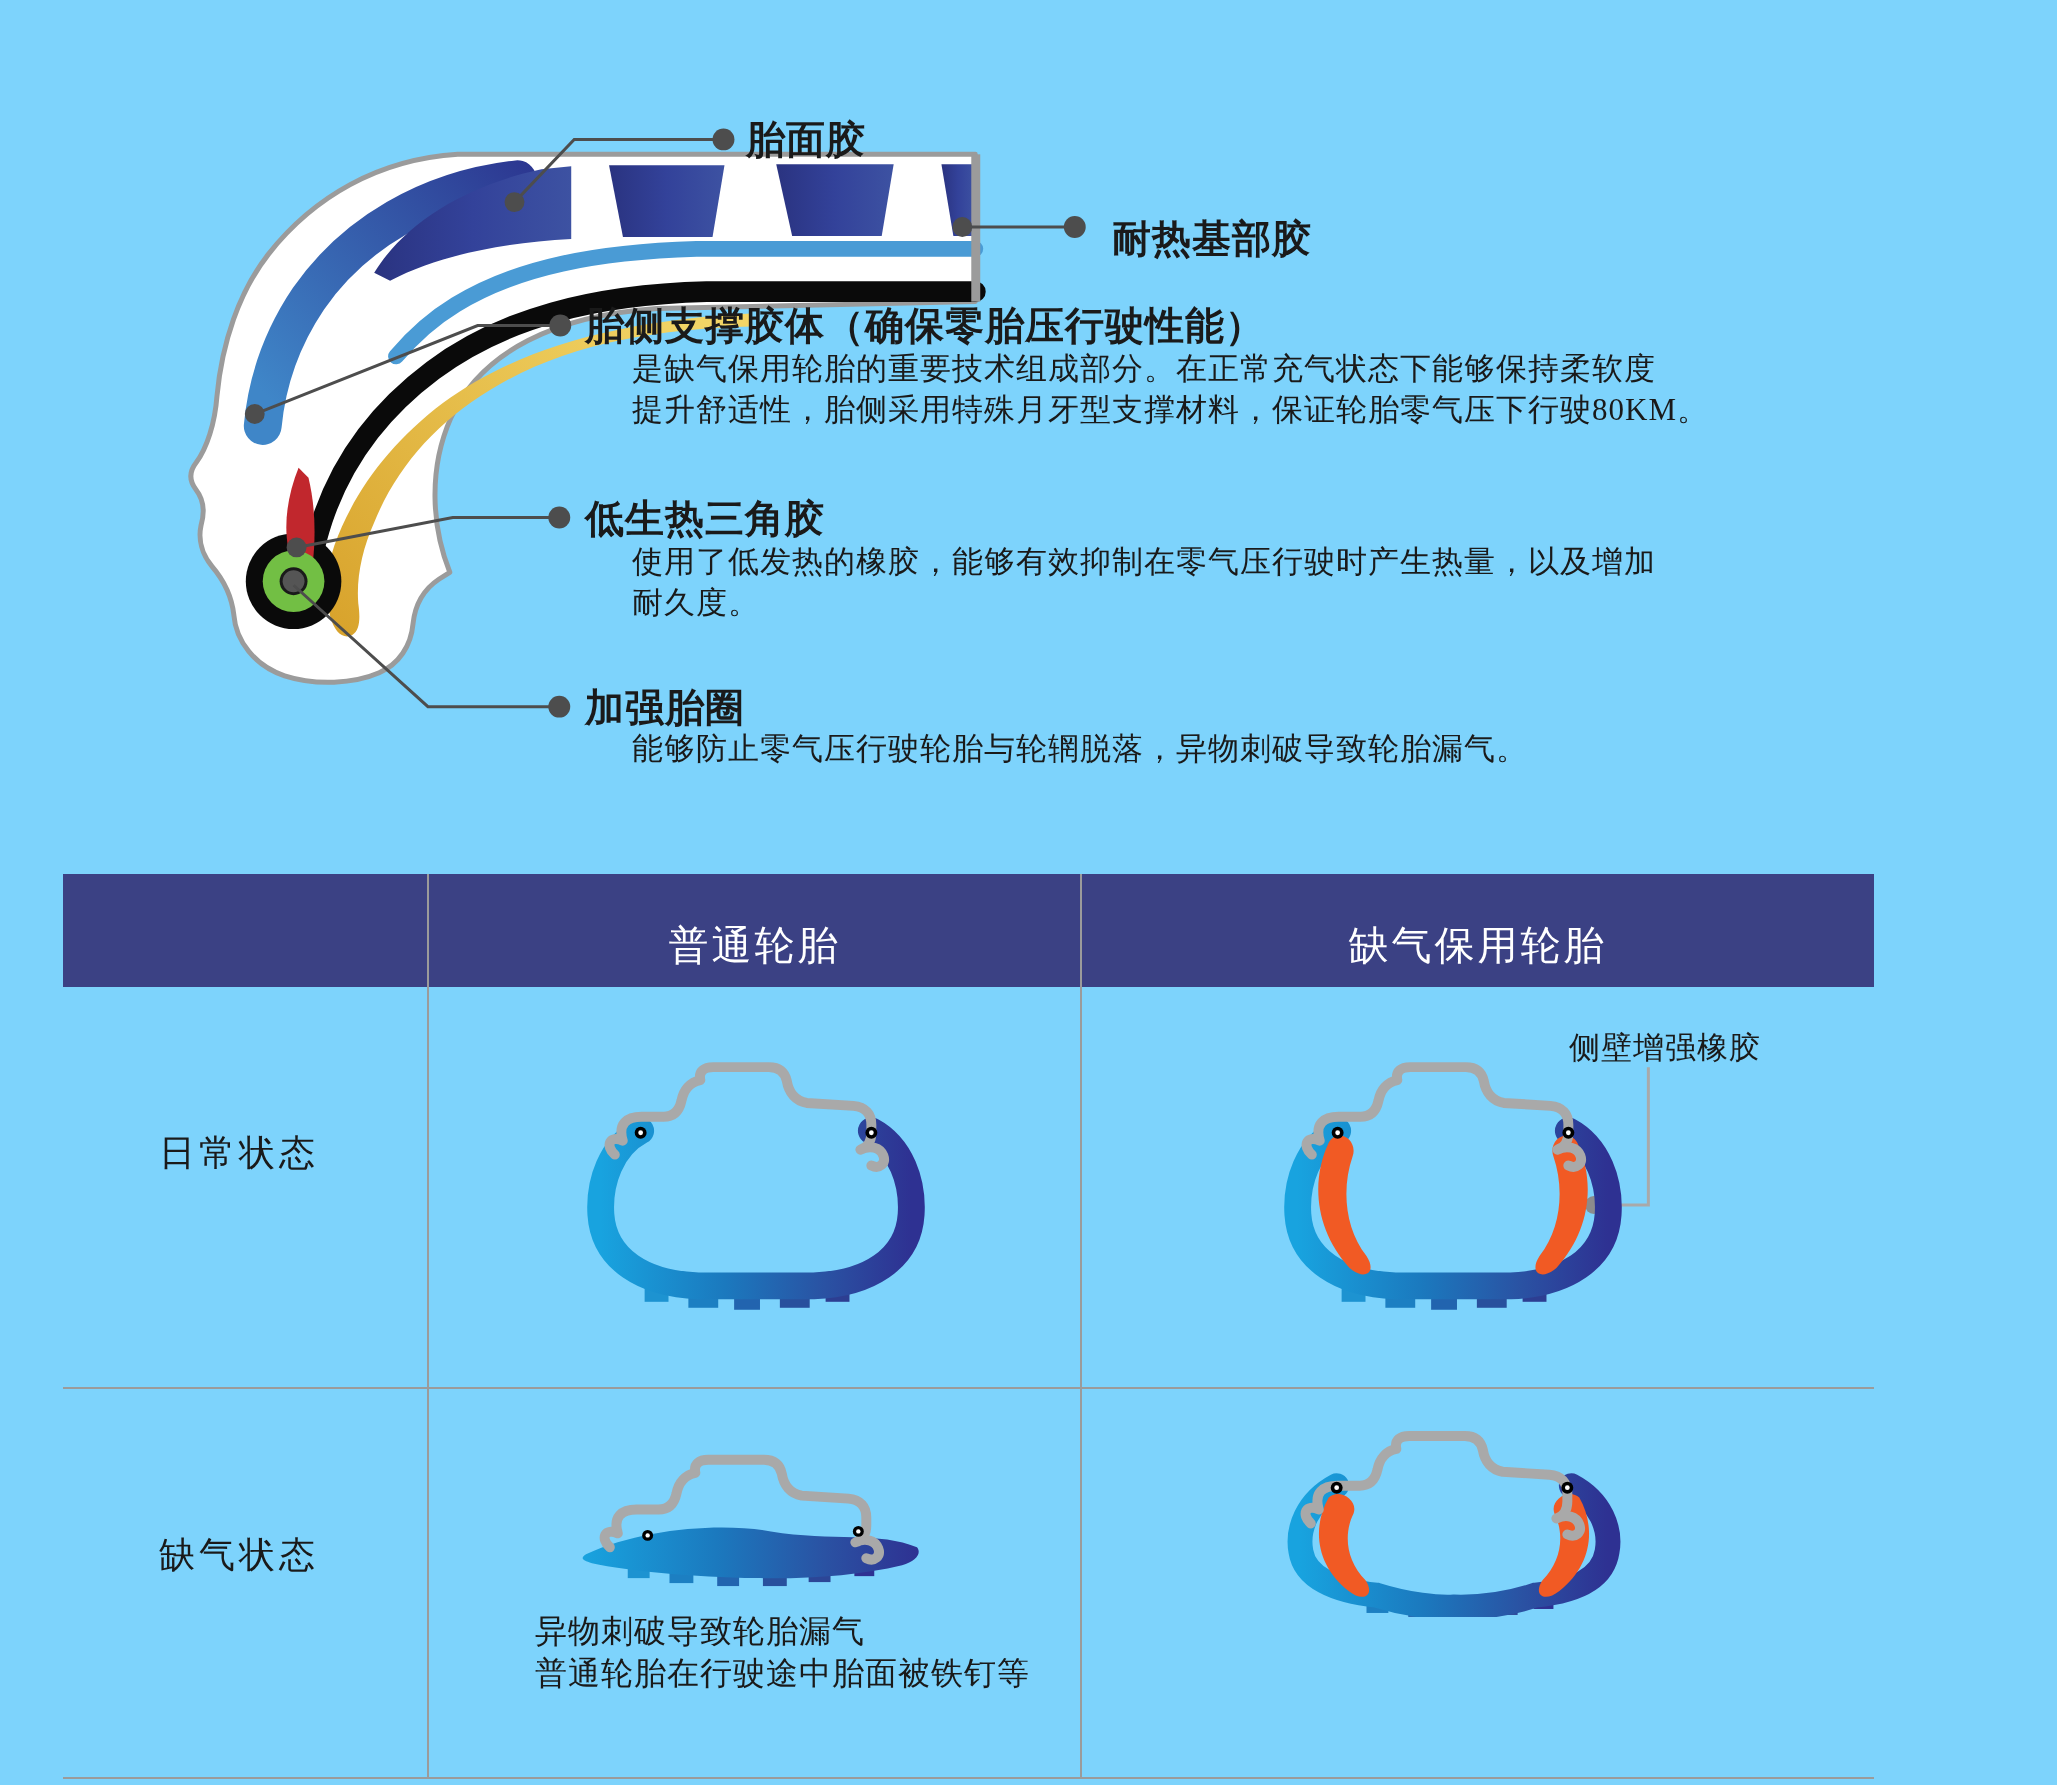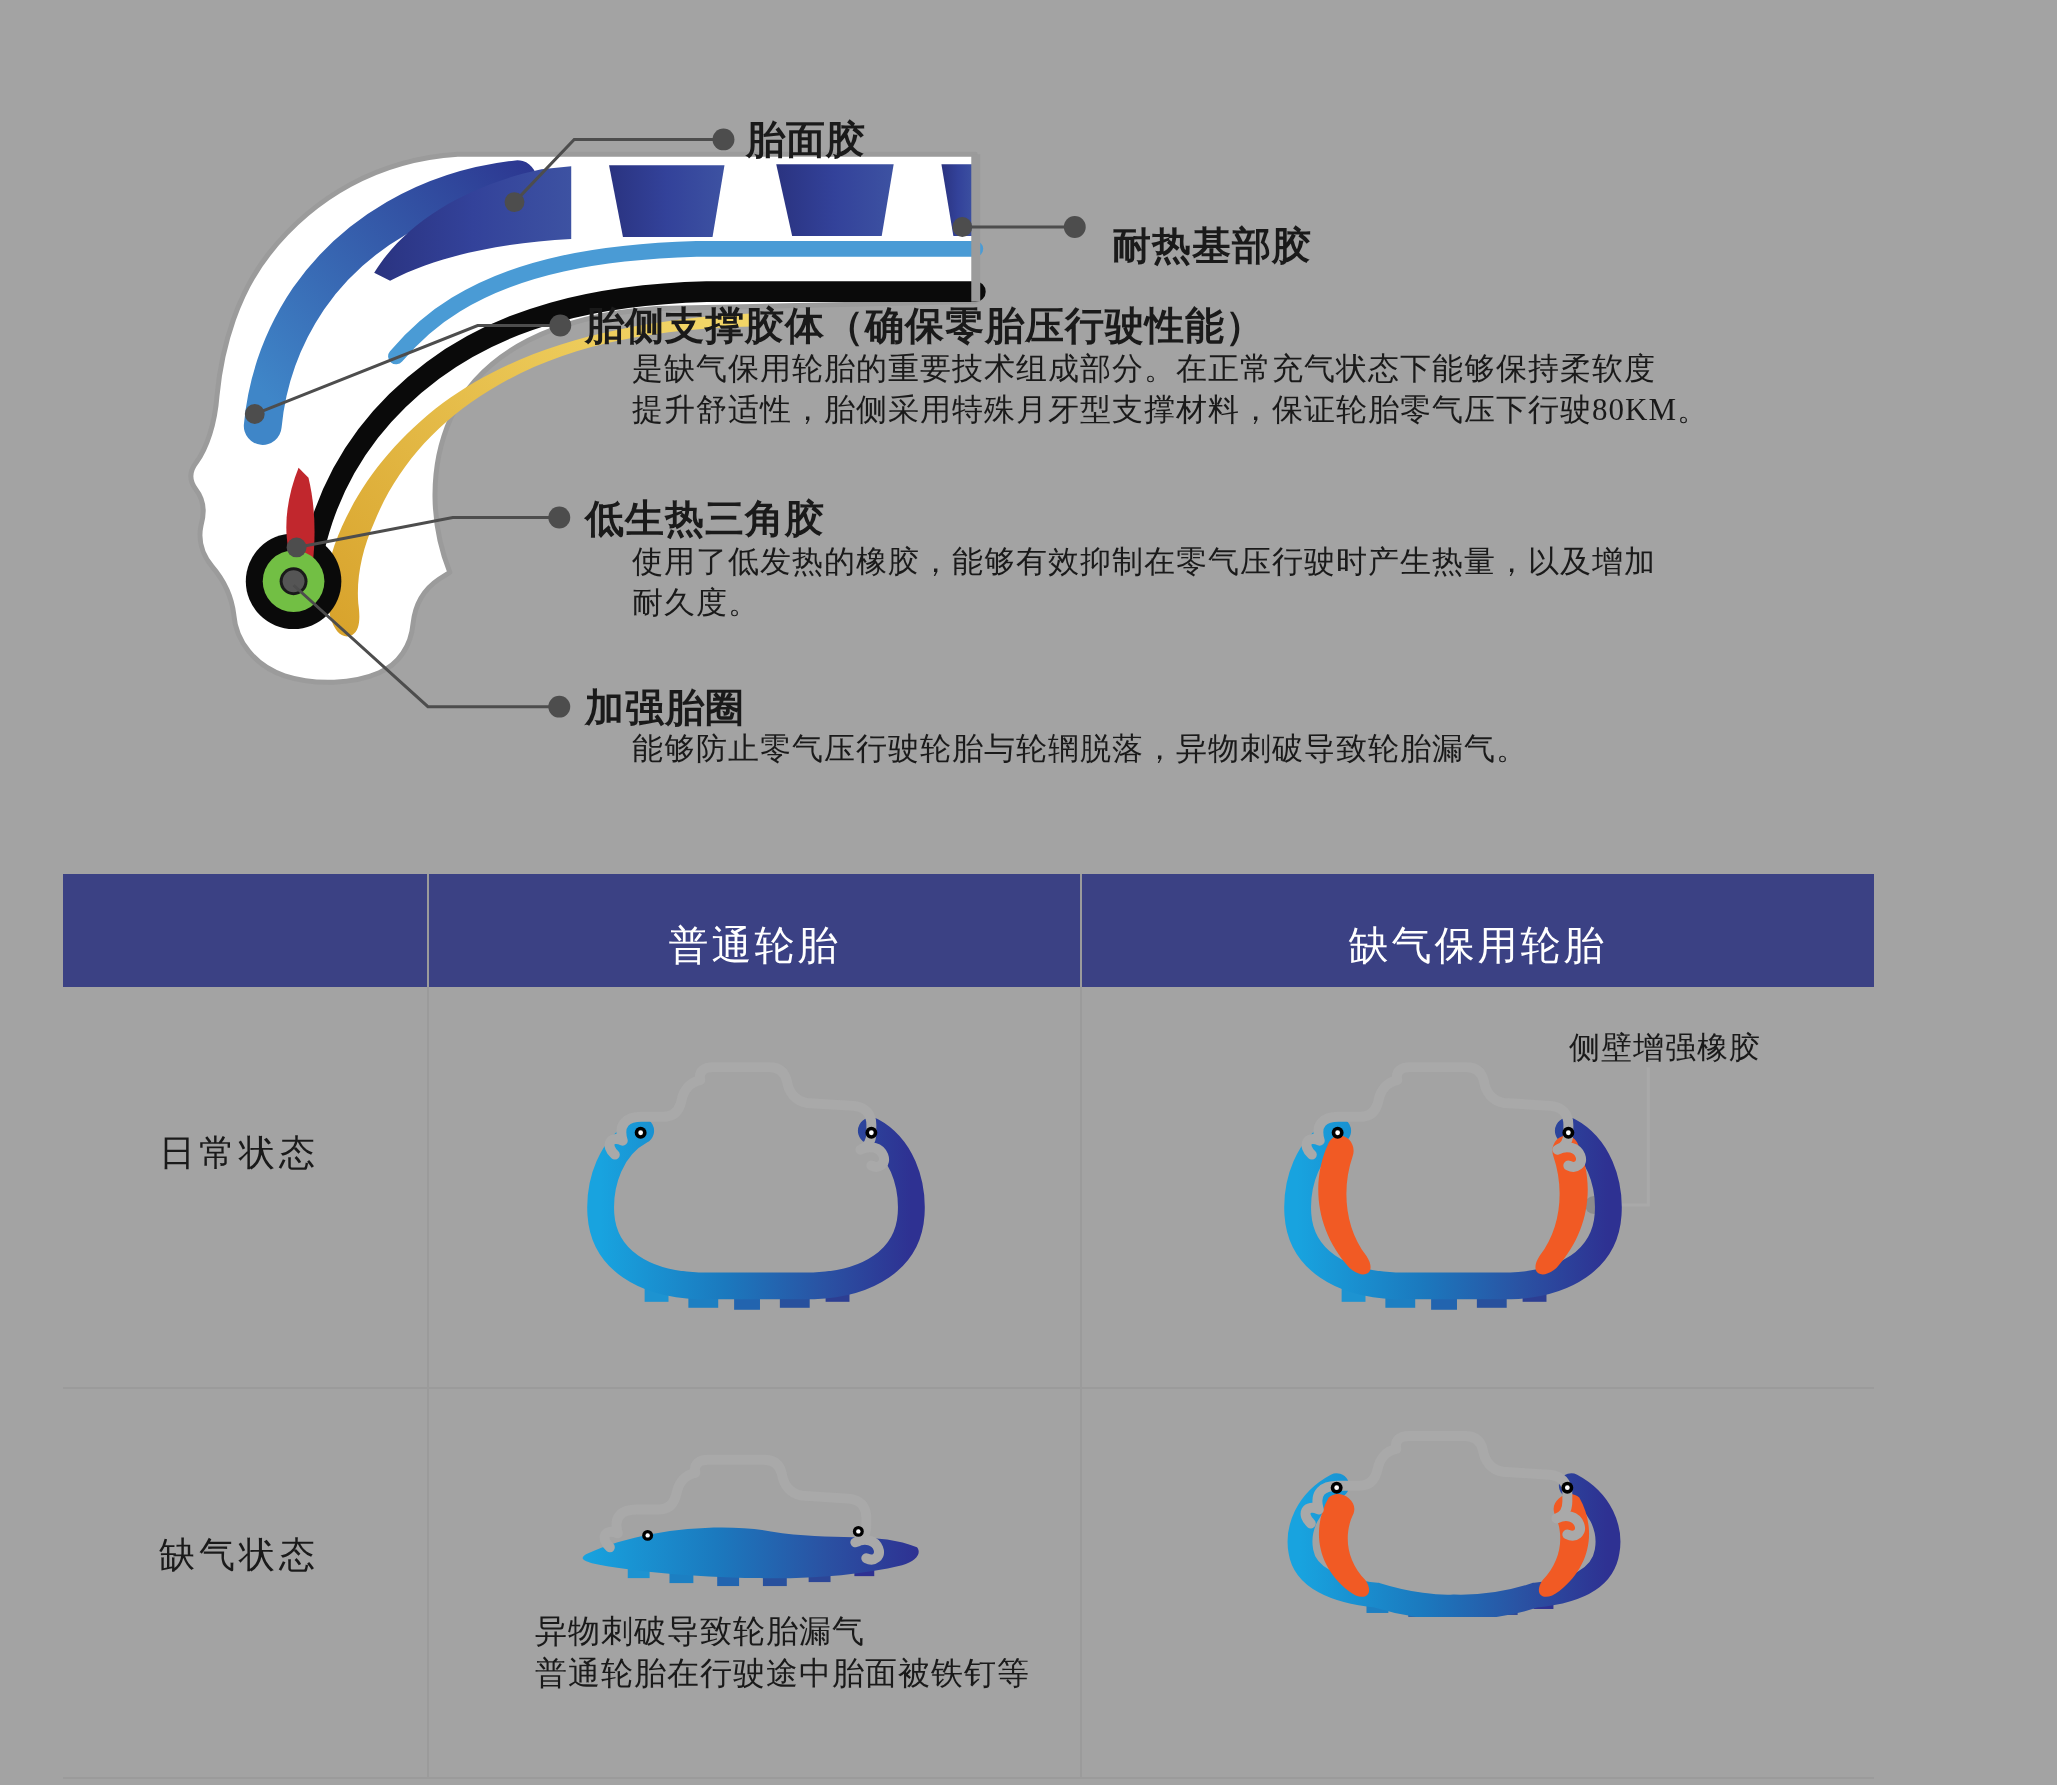--- a/index.html
+++ b/index.html
@@ -1,17 +1,17 @@
 <!DOCTYPE html>
 <html><head>
 <meta charset="utf-8">
 <style>
   html,body{margin:0;padding:0;}
   body{width:2058px;height:1785px;background:#fff;font-family:"Liberation Serif",serif;color:#1a1a1a;}
-  .stage{position:relative;width:2058px;height:1785px;overflow:hidden;background:#a3a3a3;}
+  .stage{position:relative;width:2058px;height:1785px;overflow:hidden;background:#7dd3fc;}
   .abs{position:absolute;}
   .callout-title{font-size:39px;font-weight:bold;white-space:nowrap;letter-spacing:1px;}
   .callout-body{font-size:31px;line-height:41px;white-space:nowrap;letter-spacing:1px;margin-left:35px;}
   .tbl-header{background:#3B4184;}
   .tbl-header-label{position:absolute;top:0;height:143px;display:flex;align-items:center;justify-content:center;color:#fff;font-size:40px;letter-spacing:3px;white-space:nowrap;border-radius:31px;}
   .row-label{font-size:36px;letter-spacing:4px;white-space:nowrap;}
   .vline{position:absolute;width:2px;background:#9b9b9b;}
   .hline{position:absolute;height:2px;background:#9b9b9b;}
   .caption{font-size:32px;line-height:42px;white-space:nowrap;letter-spacing:1px;}
   .annot{font-size:31px;white-space:nowrap;letter-spacing:1px;}
@@ -92,21 +92,21 @@
         <circle cx="967" cy="228" r="10"></circle>
       <circle cx="563" cy="327" r="11"></circle>
         <circle cx="256" cy="416" r="10"></circle>
       <circle cx="562" cy="520" r="11"></circle>
         <circle cx="298" cy="550" r="10"></circle>
       <circle cx="562" cy="710" r="11"></circle>
     </g>
   </svg>
 
   <div class="abs callout-title" style="left:746px;top:113px;">胎面胶</div>
-  <div class="abs callout-title" style="left:1112px;top:219px;text-align:center;">耐热基部胶</div>
+  <div class="abs callout-title" style="left:1112px;top:212px;text-align:center;">耐热基部胶</div>
 
   <div class="abs callout-title" style="left:585px;top:299px;">胎侧支撑胶体（确保零胎压行驶性能）</div>
   <div class="abs callout-body" style="left:597px;top:348px;">
     <div>是缺气保用轮胎的重要技术组成部分。在正常充气状态下能够保持柔软度</div>
     <div>提升舒适性，胎侧采用特殊月牙型支撑材料，保证轮胎零气压下行驶80KM。</div>
   </div>
 
   <div class="abs callout-title" style="left:585px;top:492px;">低生热三角胶</div>
   <div class="abs callout-body" style="left:597px;top:541px;">
     <div>使用了低发热的橡胶，能够有效抑制在零气压行驶时产生热量，以及增加</div>

